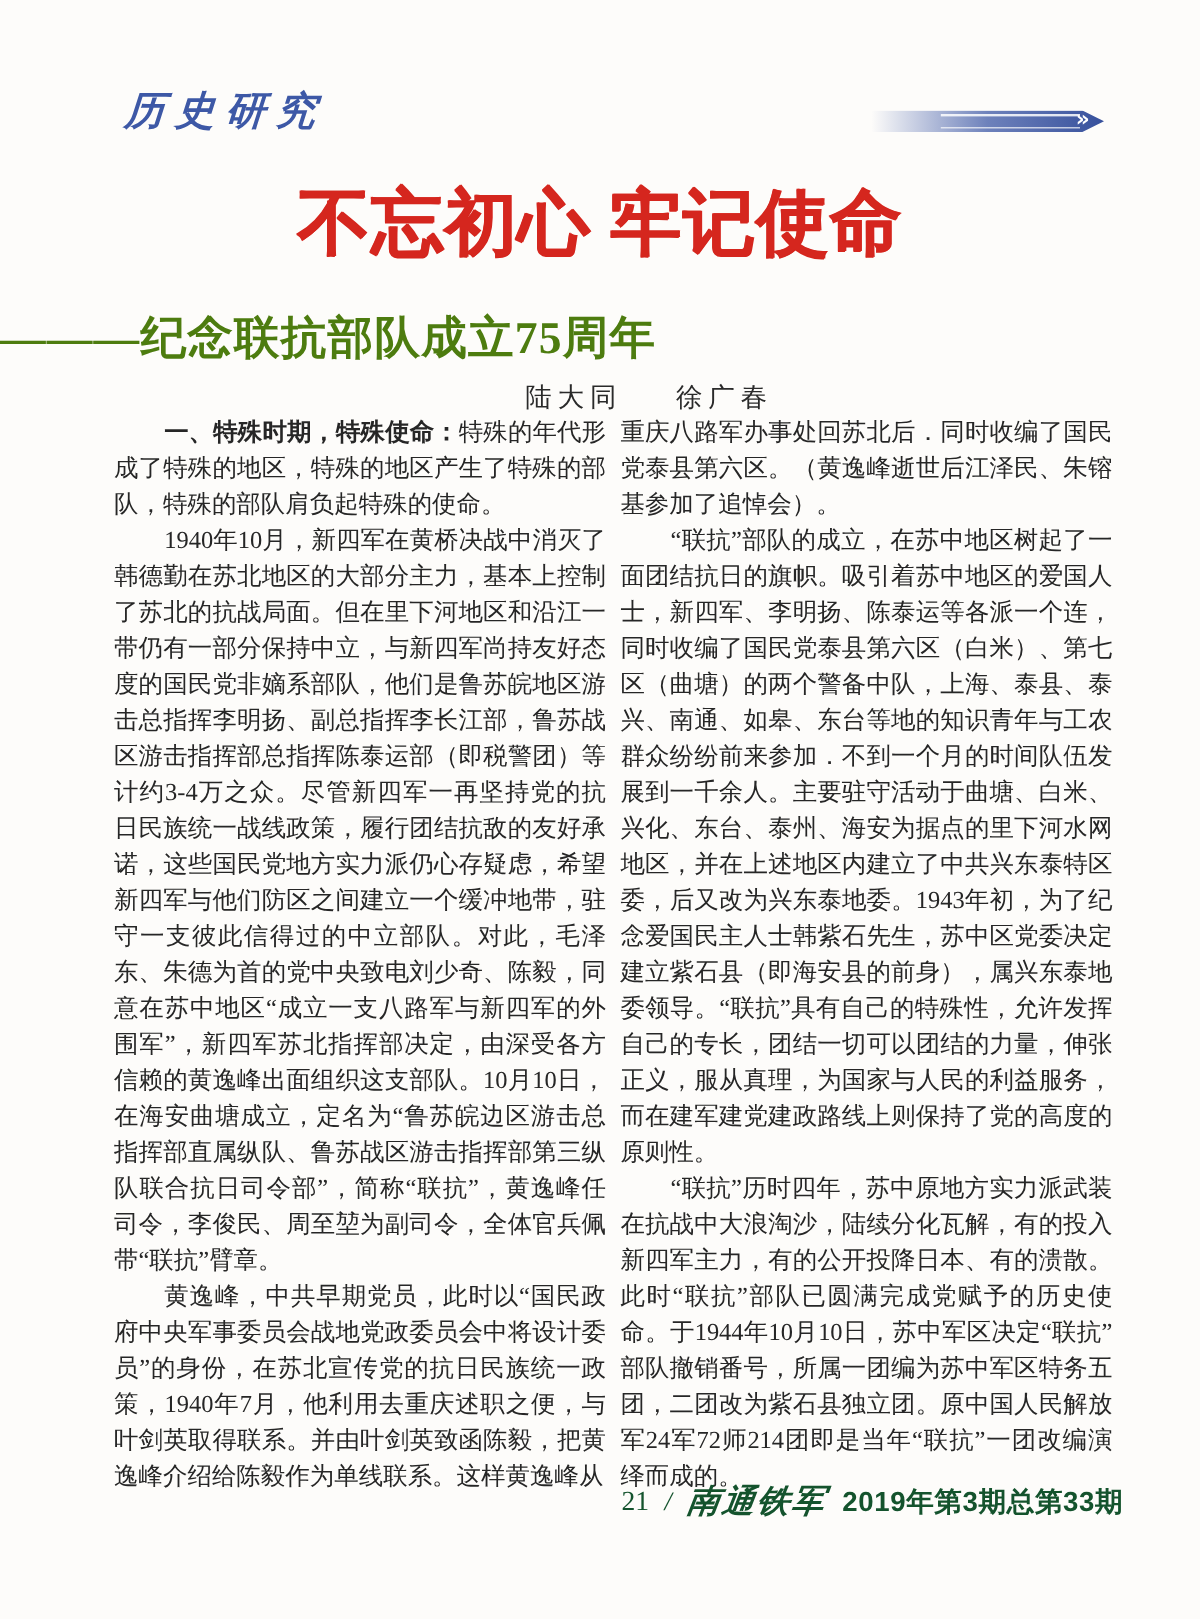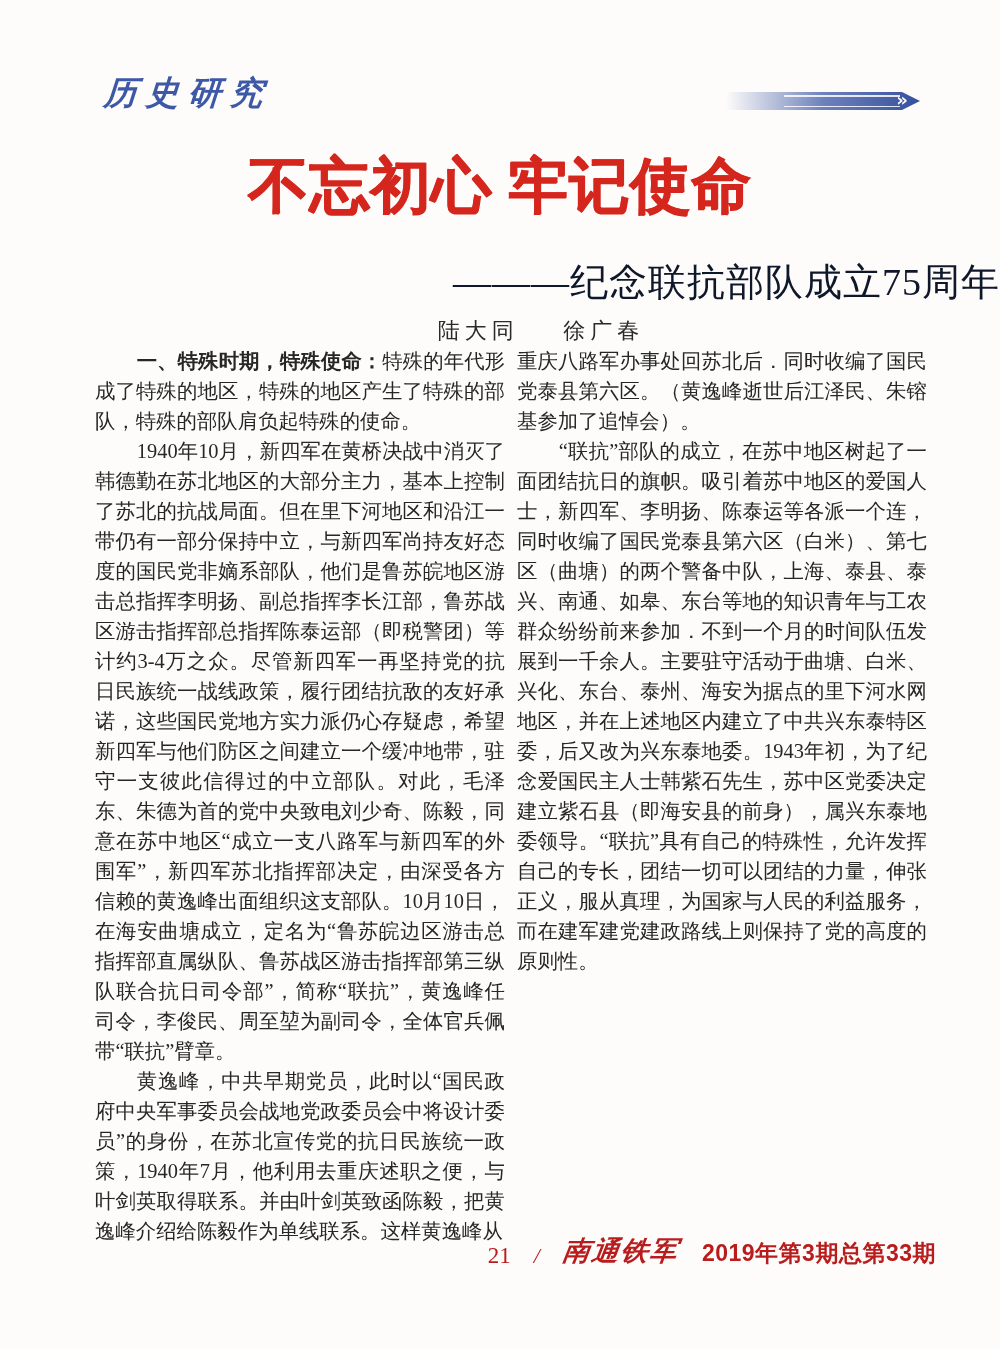--- a/index.html
+++ b/index.html
@@ -42,23 +42,23 @@
     position:absolute; top:155px; left:0; width:100%;
     text-align:center;
     font-size:60px; line-height:1.05;
     font-weight:900; color:#d5261e;
     letter-spacing:1px;
     text-shadow:1px 0 0 #d5261e, 0 1px 0 #d5261e;
     white-space:nowrap;
   }
   .article-subtitle {
     position:absolute; top:262px; left:0; width:100%;
-    text-align:right;
+    text-align:left;
     font-size:38px; line-height:1.1;
-    font-weight:normal; color:#0f172a;
+    font-weight:bold; color:#4d7c0f;
     letter-spacing:1px;
     white-space:nowrap;
   }
   .authors {
     position:absolute; top:316px; left:0; width:100%;
     text-align:center; font-size:22px; color:#2a2a2a;
     letter-spacing:5px;
     padding-left:41px;
   }
   .authors .author + .author { margin-left:34px; }
@@ -74,22 +74,22 @@
     text-align:justify; text-justify:inter-ideograph;
     color:#262626;
   }
   .col p { margin:0; text-indent:2.05em; }
   .col p.no-indent { text-indent:0; }
   .section-lead { font-weight:bold; }
 
   
   .footer {
     position:absolute; top:1233px; right:64px;
-    display:flex; align-items:flex-end; gap:23px;
-    color:#b91c1c; white-space:nowrap;
+    display:flex; align-items:center; gap:13px;
+    color:#14532d; white-space:nowrap;
   }
   .footer .page-num { font-size:23px; }
   .footer .slash { font-size:22px; font-style:italic; }
   .footer .journal-logo {
     font-size:27px; font-weight:bold; font-style:italic;
     transform:skewX(-8deg); letter-spacing:2px;
   }
   .footer .issue {
     font-size:23px; font-weight:bold;
     font-family:"Liberation Sans", sans-serif;
@@ -114,20 +114,21 @@
 
 <div class="article-body">
   <div class="col">
     <p><b class="section-lead">一、特殊时期，特殊使命：</b><span>特殊的年代形成了特殊的地区，特殊的地区产生了特殊的部队，特殊的部队肩负起特殊的使命。</span></p>
     <p>1940年10月，新四军在黄桥决战中消灭了韩德勤在苏北地区的大部分主力，基本上控制了苏北的抗战局面。但在里下河地区和沿江一带仍有一部分保持中立，与新四军尚持友好态度的国民党非嫡系部队，他们是鲁苏皖地区游击总指挥李明扬、副总指挥李长江部，鲁苏战区游击指挥部总指挥陈泰运部（即税警团）等计约3-4万之众。尽管新四军一再坚持党的抗日民族统一战线政策，履行团结抗敌的友好承诺，这些国民党地方实力派仍心存疑虑，希望新四军与他们防区之间建立一个缓冲地带，驻守一支彼此信得过的中立部队。对此，毛泽东、朱德为首的党中央致电刘少奇、陈毅，同意在苏中地区“成立一支八路军与新四军的外围军”，新四军苏北指挥部决定，由深受各方信赖的黄逸峰出面组织这支部队。10月10日，在海安曲塘成立，定名为“鲁苏皖边区游击总指挥部直属纵队、鲁苏战区游击指挥部第三纵队联合抗日司令部”，简称“联抗”，黄逸峰任司令，李俊民、周至堃为副司令，全体官兵佩带“联抗”臂章。</p>
     <p>黄逸峰，中共早期党员，此时以“国民政府中央军事委员会战地党政委员会中将设计委员”的身份，在苏北宣传党的抗日民族统一政策，1940年7月，他利用去重庆述职之便，与叶剑英取得联系。并由叶剑英致函陈毅，把黄逸峰介绍给陈毅作为单线联系。这样黄逸峰从</p>
   </div>
   <div class="col">
     <p class="no-indent">重庆八路军办事处回苏北后．同时收编了国民党泰县第六区。（黄逸峰逝世后江泽民、朱镕基参加了追悼会）。</p>
     <p>“联抗”部队的成立，在苏中地区树起了一面团结抗日的旗帜。吸引着苏中地区的爱国人士，新四军、李明扬、陈泰运等各派一个连，同时收编了国民党泰县第六区（白米）、第七区（曲塘）的两个警备中队，上海、泰县、泰兴、南通、如皋、东台等地的知识青年与工农群众纷纷前来参加．不到一个月的时间队伍发展到一千余人。主要驻守活动于曲塘、白米、兴化、东台、泰州、海安为据点的里下河水网地区，并在上述地区内建立了中共兴东泰特区委，后又改为兴东泰地委。1943年初，为了纪念爱国民主人士韩紫石先生，苏中区党委决定建立紫石县（即海安县的前身），属兴东泰地委领导。“联抗”具有自己的特殊性，允许发挥自己的专长，团结一切可以团结的力量，伸张正义，服从真理，为国家与人民的利益服务，而在建军建党建政路线上则保持了党的高度的原则性。</p>
+    <p>“联抗”历时四年，苏中原地方实力派武装在抗战中大浪淘沙，陆续分化瓦解，有的投入新四军主力，有的公开投降日本、有的溃散。此时“联抗”部队已圆满完成党赋予的历史使命。于1944年10月10日，苏中军区决定“联抗”部队撤销番号，所属一团编为苏中军区特务五团，二团改为紫石县独立团。原中国人民解放军24军72师214团即是当年“联抗”一团改编演绎而成的。</p>
   </div>
 </div>
 
 <div class="footer">
   <span class="page-num">21</span>
   <span class="slash">/</span>
   <span class="journal-logo">南通铁军</span>
   <span class="issue">2019年第3期总第33期</span>
 </div>
 

